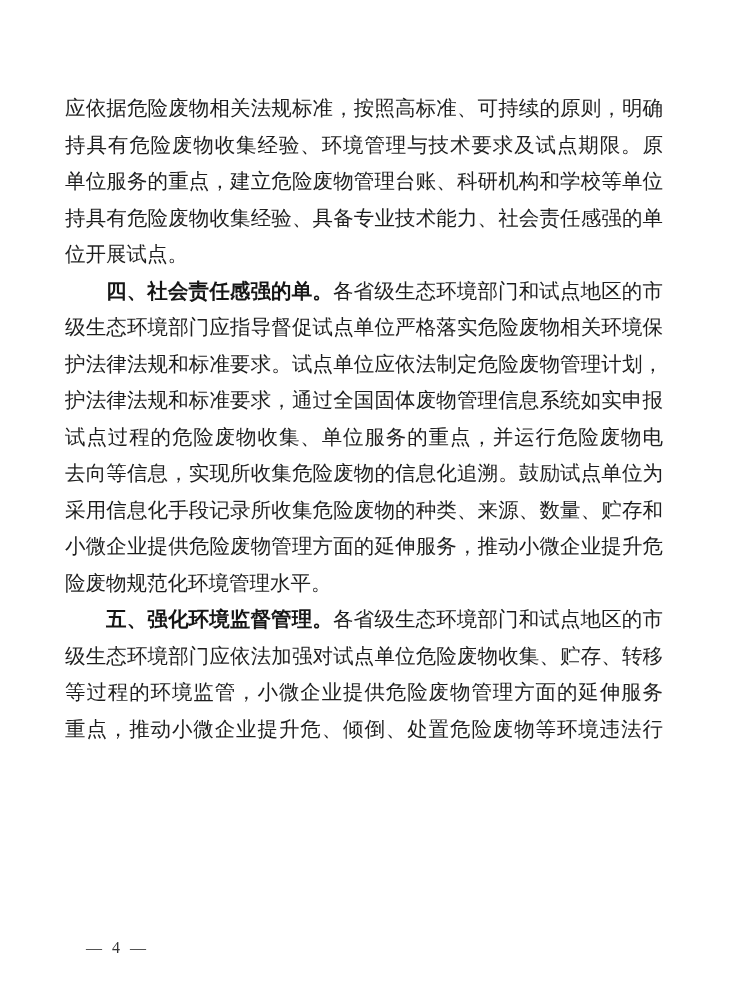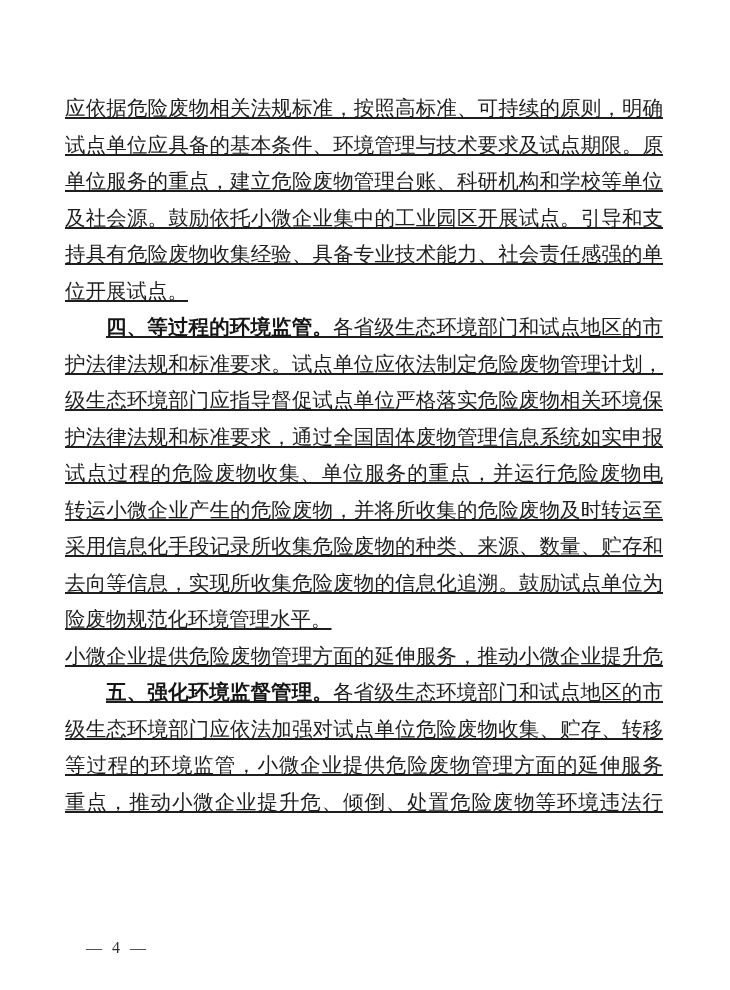--- a/index.html
+++ b/index.html
@@ -23,21 +23,20 @@
   }
   .line {
     height: 36.5px;
     line-height: 36.5px;
     font-size: 20.5px;
     color: #1e1e1e;
     text-align: justify;
     text-align-last: justify;
     text-justify: inter-character;
     letter-spacing: 0;
-    text-decoration: underline;
   }
   .line.last {
     text-align: left;
     text-align-last: left;
   }
   .line.indent {
     text-indent: 41px;
   }
   .heading-bold {
     font-family: "Liberation Sans", sans-serif;
@@ -55,34 +54,32 @@
     word-spacing: 6px;
     font-family: "Liberation Serif", serif;
   }
 </style>
 </head>
 <body>
 
 <div class="page">
   <div class="textblock" id="textblock">
       <div class="line"><span>应依据危险废物相关法规标准，按照高标准、可持续的原则，明确</span></div>
-      <div class="line"><span>试点单位应具备的基本条件、环境管理与技术要求及试点期限。原</span></div>
+      <div class="line"><span>持具有危险废物收集经验、环境管理与技术要求及试点期限。原</span></div>
       <div class="line"><span>单位服务的重点，建立危险废物管理台账、科研机构和学校等单位</span></div>
-      <div class="line"><span>及社会源。鼓励依托小微企业集中的工业园区开展试点。引导和支</span></div>
       <div class="line"><span>持具有危险废物收集经验、具备专业技术能力、社会责任感强的单</span></div>
       <div class="line last"><span>位开展试点。</span></div>
-      <div class="line indent"><span class="heading-bold">四、等过程的环境监管。</span><span>各省级生态环境部门和试点地区的市</span></div>
+      <div class="line indent"><span class="heading-bold">四、社会责任感强的单。</span><span>各省级生态环境部门和试点地区的市</span></div>
+      <div class="line"><span>级生态环境部门应指导督促试点单位严格落实危险废物相关环境保</span></div>
       <div class="line"><span>护法律法规和标准要求。试点单位应依法制定危险废物管理计划，</span></div>
-      <div class="line"><span>级生态环境部门应指导督促试点单位严格落实危险废物相关环境保</span></div>
       <div class="line"><span>护法律法规和标准要求，通过全国固体废物管理信息系统如实申报</span></div>
       <div class="line"><span>试点过程的危险废物收集、单位服务的重点，并运行危险废物电</span></div>
-      <div class="line"><span>转运小微企业产生的危险废物，并将所收集的危险废物及时转运至</span></div>
+      <div class="line"><span>去向等信息，实现所收集危险废物的信息化追溯。鼓励试点单位为</span></div>
       <div class="line"><span>采用信息化手段记录所收集危险废物的种类、来源、数量、贮存和</span></div>
-      <div class="line"><span>去向等信息，实现所收集危险废物的信息化追溯。鼓励试点单位为</span></div>
+      <div class="line"><span>小微企业提供危险废物管理方面的延伸服务，推动小微企业提升危</span></div>
       <div class="line last"><span>险废物规范化环境管理水平。</span></div>
-      <div class="line"><span>小微企业提供危险废物管理方面的延伸服务，推动小微企业提升危</span></div>
       <div class="line indent"><span class="heading-bold">五、强化环境监督管理。</span><span>各省级生态环境部门和试点地区的市</span></div>
       <div class="line"><span>级生态环境部门应依法加强对试点单位危险废物收集、贮存、转移</span></div>
       <div class="line"><span>等过程的环境监管，小微企业提供危险废物管理方面的延伸服务</span></div>
       <div class="line"><span>重点，推动小微企业提升危、倾倒、处置危险废物等环境违法行</span></div>
     </div>
   <div class="footer">— 4 —</div>
 </div>
 
 </body></html>

